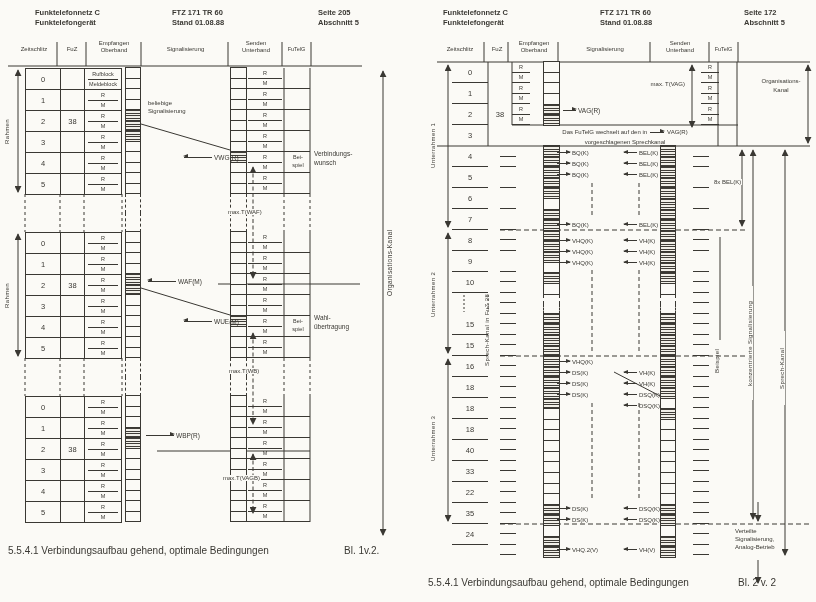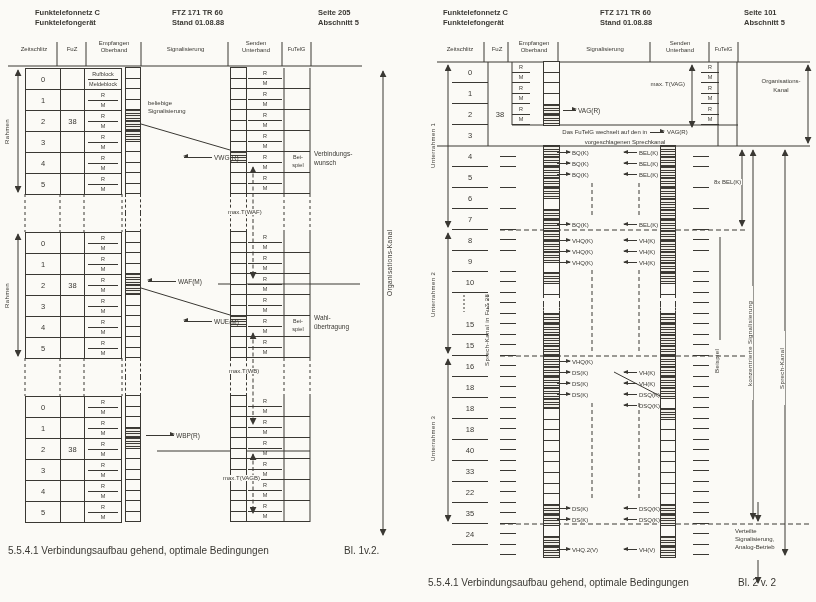--- a/index.html
+++ b/index.html
@@ -529,21 +529,21 @@
 
   <div class="hblock" style="left:35px;top:8px">
     <div>Funktelefonnetz C</div>
     <div>Funktelefongerät</div>
   </div>
   <div class="hblock" style="left:192px;top:8px">
     <div>FTZ 171 TR 60</div>
     <div>Stand 01.08.88</div>
   </div>
   <div class="hblock" style="left:336px;top:8px">
-    <div>Seite 101</div>
+    <div>Seite 172</div>
     <div>Abschnitt 5</div>
   </div>
 
   <div class="colh" style="left:28px;top:46px;width:48px">Zeitschlitz</div>
   <div class="colh" style="left:78px;top:46px;width:22px">FuZ</div>
   <div class="colh" style="left:102px;top:40px;width:48px">
     <div>Empfangen</div>
     <div>Oberband</div>
   </div>
   <div class="colh" style="left:152px;top:46px;width:90px">Signalisierung</div>

